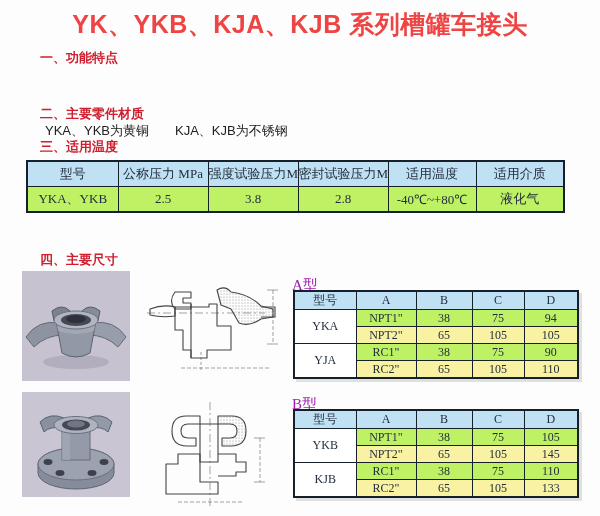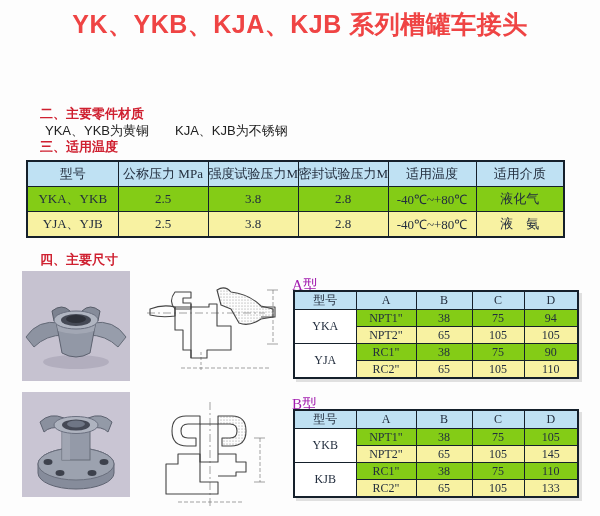--- a/index.html
+++ b/index.html
@@ -24,21 +24,21 @@
   table{border-collapse:collapse;table-layout:fixed;}
   .ptable{
     position:absolute;left:26px;top:160px;width:537px;
     border:2px solid #15202b;
     font-family:"Liberation Serif",serif;font-size:13px;color:#232e3e;
     text-align:center;
   }
   .ptable th,.ptable td{border:1px solid #15202b;height:24px;padding:0;font-weight:normal;overflow:hidden;white-space:nowrap;}
   .head-blue{background:#bfe1f3;margin-left:30px;}
   .row-yellow{background:#f8f2a2;}
-  .row-white{background:#84cc16;border-radius:8px;}
+  .row-white{background:#bef264;border-radius:8px;}
   
   .dtable{
     position:absolute;left:293px;width:284px;
     border:2px solid #15202b;
     font-family:"Liberation Serif",serif;font-size:12px;color:#232e3e;
     text-align:center;background:#fff;
     box-shadow:3px 3px 0 rgba(170,170,170,0.35);
   }
   .dtable th,.dtable td{border:1px solid #15202b;height:16px;padding:0;font-weight:normal;overflow:hidden;white-space:nowrap;}
   .dtable th{height:17px;}
@@ -50,20 +50,21 @@
   .photo{position:absolute;display:block;}
   .drawing{position:absolute;display:block;}
 </style>
 </head>
 <body>
 
 <div class="page">
 
   <h1 class="title">YK、YKB、KJA、KJB 系列槽罐车接头</h1>
 
+  <div class="sec-heading" style="top:49px">一、功能特点</div>
 
   <div class="sec-heading" style="top:105px">二、主要零件材质</div>
   <p class="body-text materials" style="top:121px">YKA、YKB为黄铜　　KJA、KJB为不锈钢</p>
 
   <div class="sec-heading" style="top:138px">三、适用温度</div>
 
   <table class="ptable">
     <colgroup>
         <col style="width:91px">
         <col style="width:90px">
@@ -82,28 +83,20 @@
       <th class="head-blue">适用介质</th>
     </tr>
     <tr class="row-white">
       <td>YKA、YKB</td>
       <td>2.5</td>
       <td>3.8</td>
       <td>2.8</td>
       <td>-40℃~+80℃</td>
       <td>液化气</td>
     </tr>
-    <tr class="row-yellow">
-      <td>YJA、YJB</td>
-      <td>2.5</td>
-      <td>3.8</td>
-      <td>2.8</td>
-      <td>-40℃~+80℃</td>
-      <td>液　氨</td>
-    </tr>
   </tbody>
     </table>
 
   <div class="sec-heading" style="top:251px">四、主要尺寸</div>
 
   <svg class="photo" style="left:22px;top:271px" width="108" height="110" viewBox="0 0 108 110" role="img">
     <rect width="108" height="110" fill="#c6c2d0"></rect>
     <ellipse cx="54" cy="91" rx="33" ry="7" fill="#b2aebe"></ellipse>
     <path d="M4 66 Q16 48 38 52 L42 64 Q24 64 12 76 Z" fill="#8d93a1" stroke="#646a77" stroke-width="1"></path>
     <path d="M104 66 Q92 48 70 52 L66 64 Q84 64 96 76 Z" fill="#979dab" stroke="#646a77" stroke-width="1"></path>

